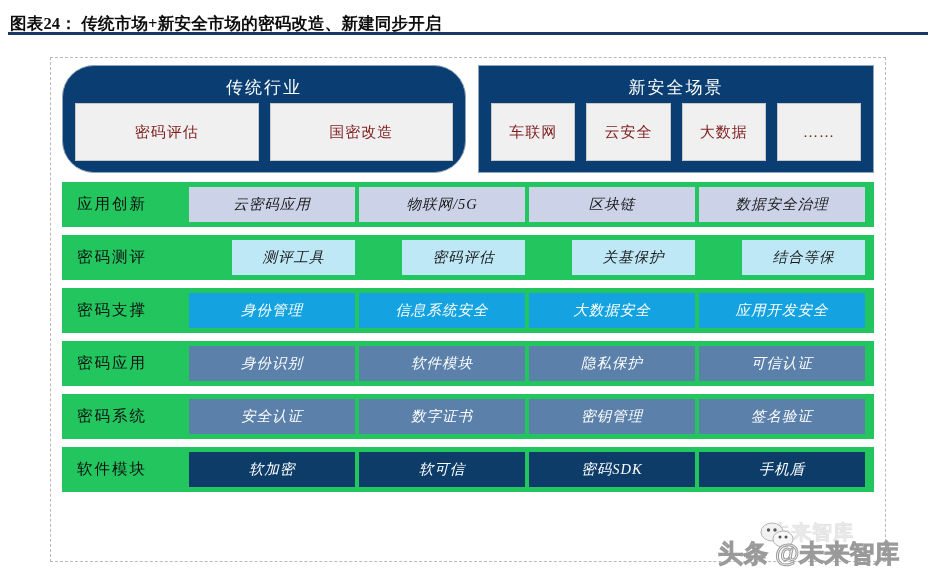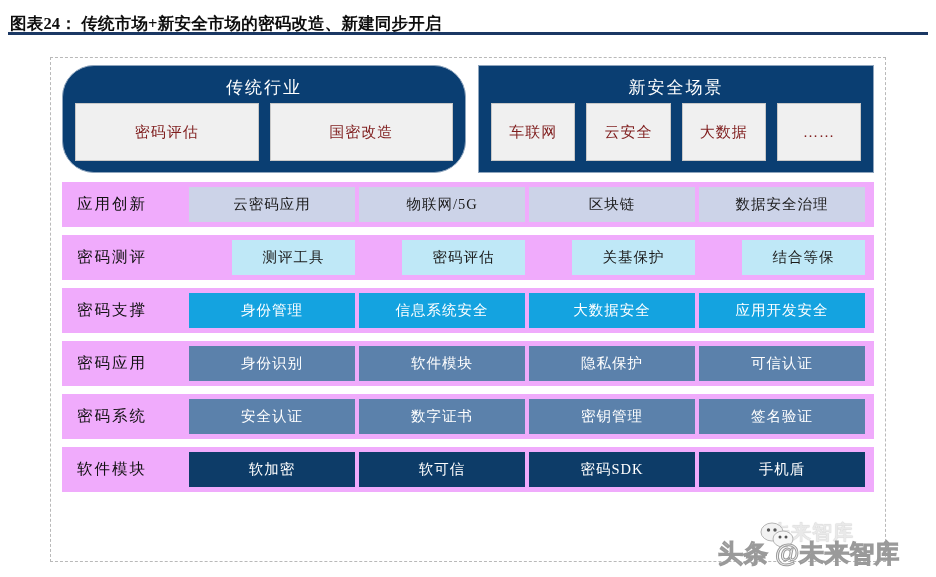--- a/index.html
+++ b/index.html
@@ -102,21 +102,21 @@
   
   .layers {
     position: absolute;
     left: 62px;
     top: 182px;
     width: 812px;
   }
   .layer-row {
     display: flex;
     align-items: stretch;
-    background: #f0abfc;
+    background: #22c55e;
     height: 45px;
     margin-bottom: 8px;
     padding: 5px 9px;
     box-sizing: border-box;
   }
   .layer-label {
     width: 118px;
     flex: 0 0 118px;
     display: flex;
     align-items: center;
@@ -124,20 +124,21 @@
     padding-left: 6px;
     font-size: 15.5px;
     color: #111111;
     letter-spacing: 2px;
     box-sizing: border-box;
   }
   .layer-cells {
     flex: 1;
     display: flex;
     gap: 4px;
+    font-style: italic;
   }
   .layer-cell {
     flex: 1;
     display: flex;
     align-items: center;
     justify-content: center;
     font-size: 14.5px;
     letter-spacing: 1px;
     box-sizing: border-box;
   }

